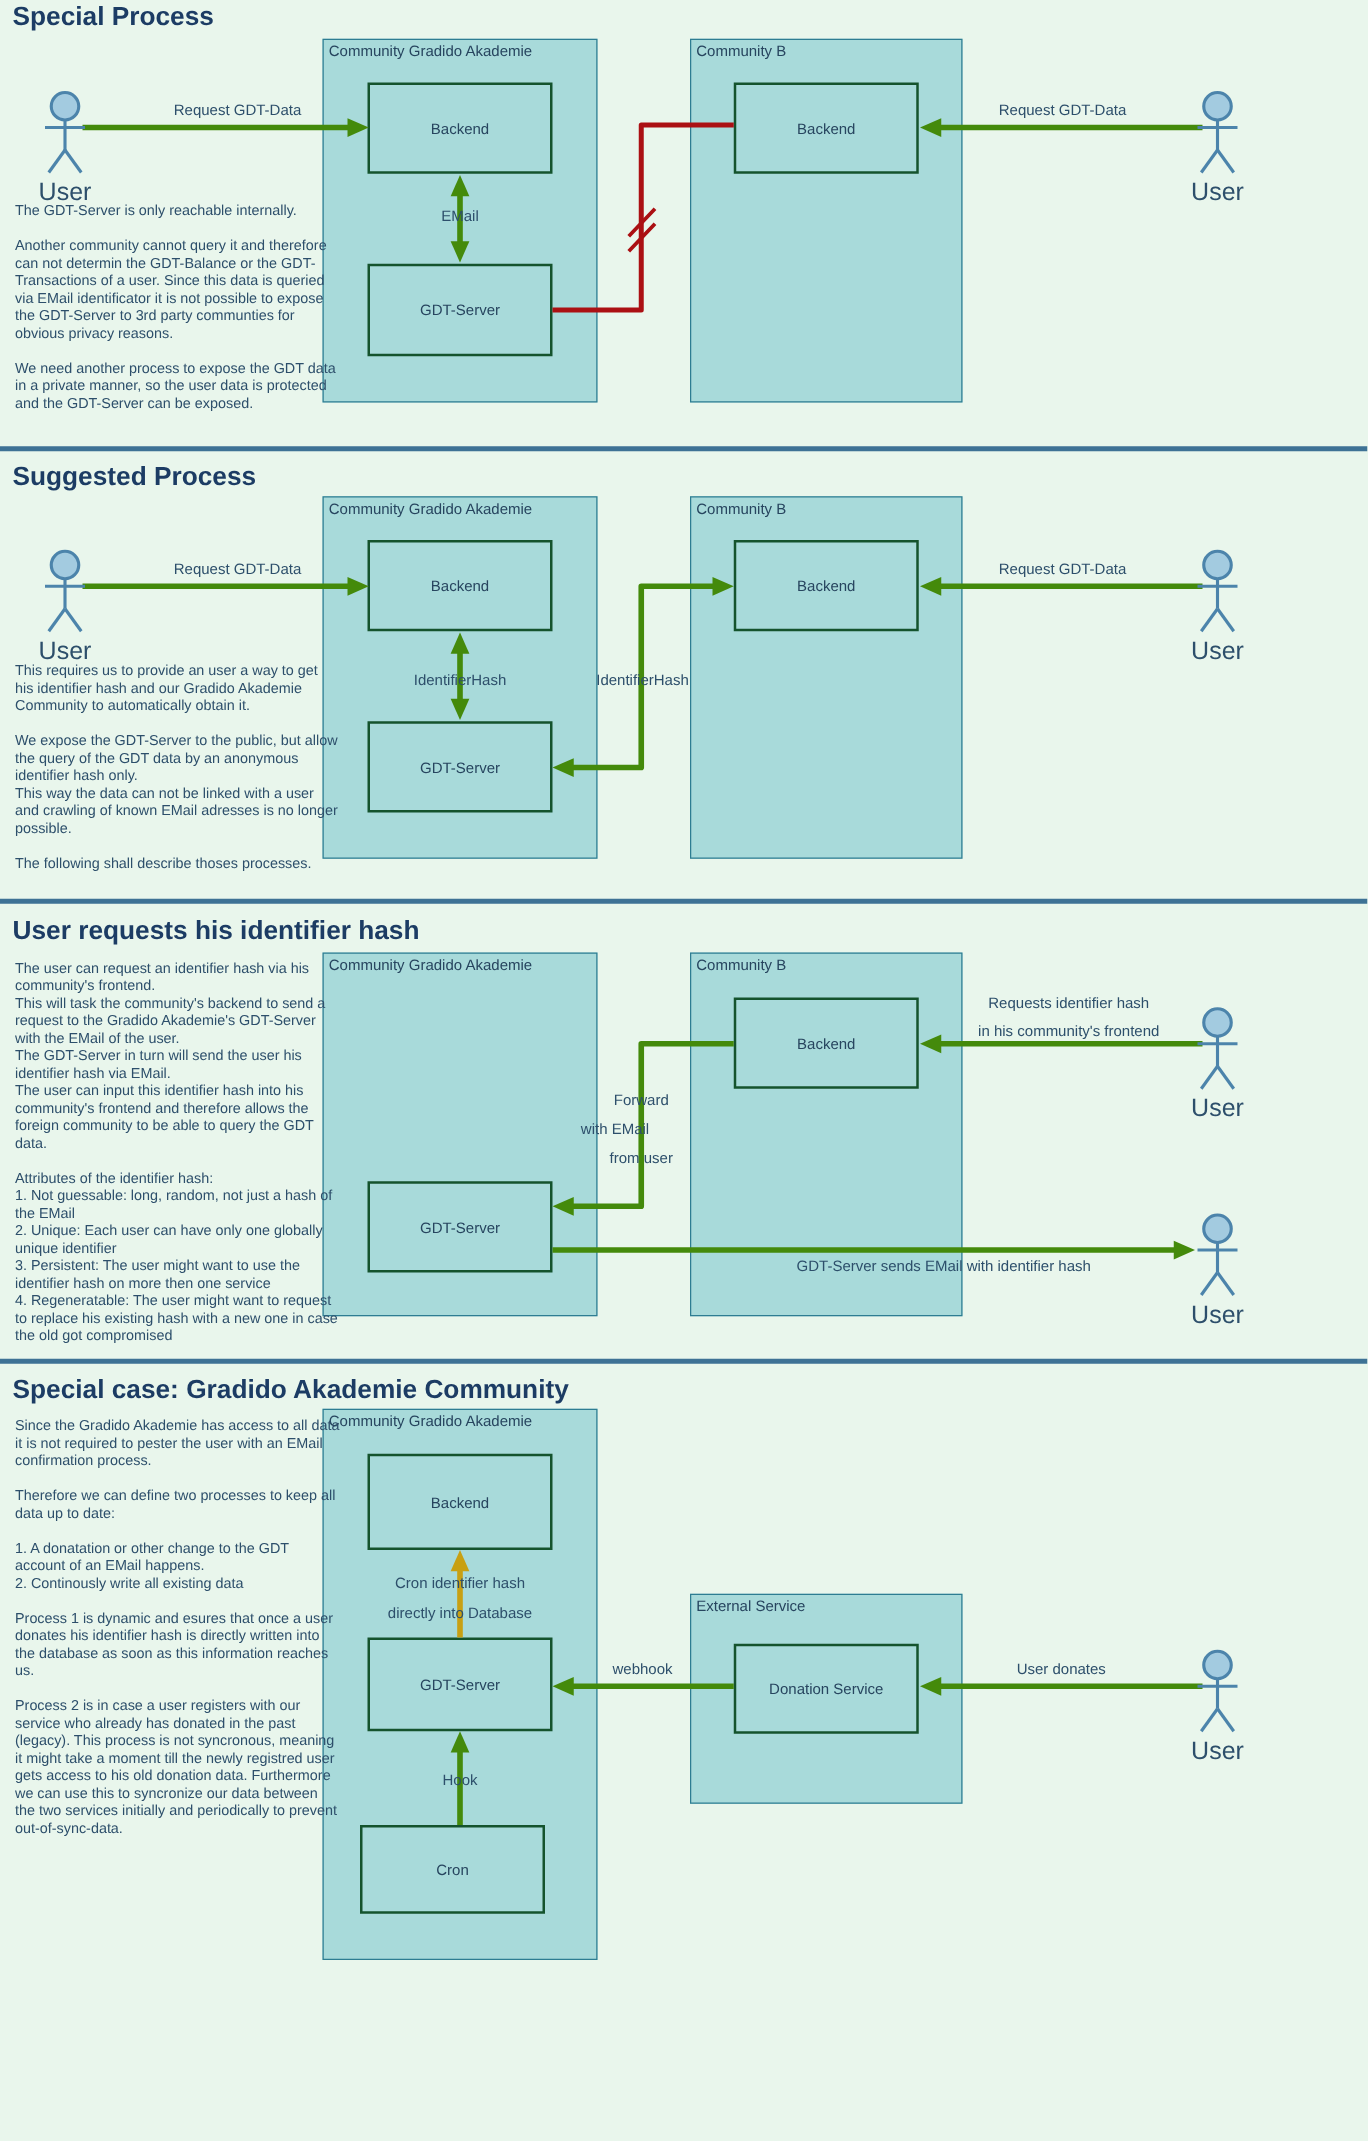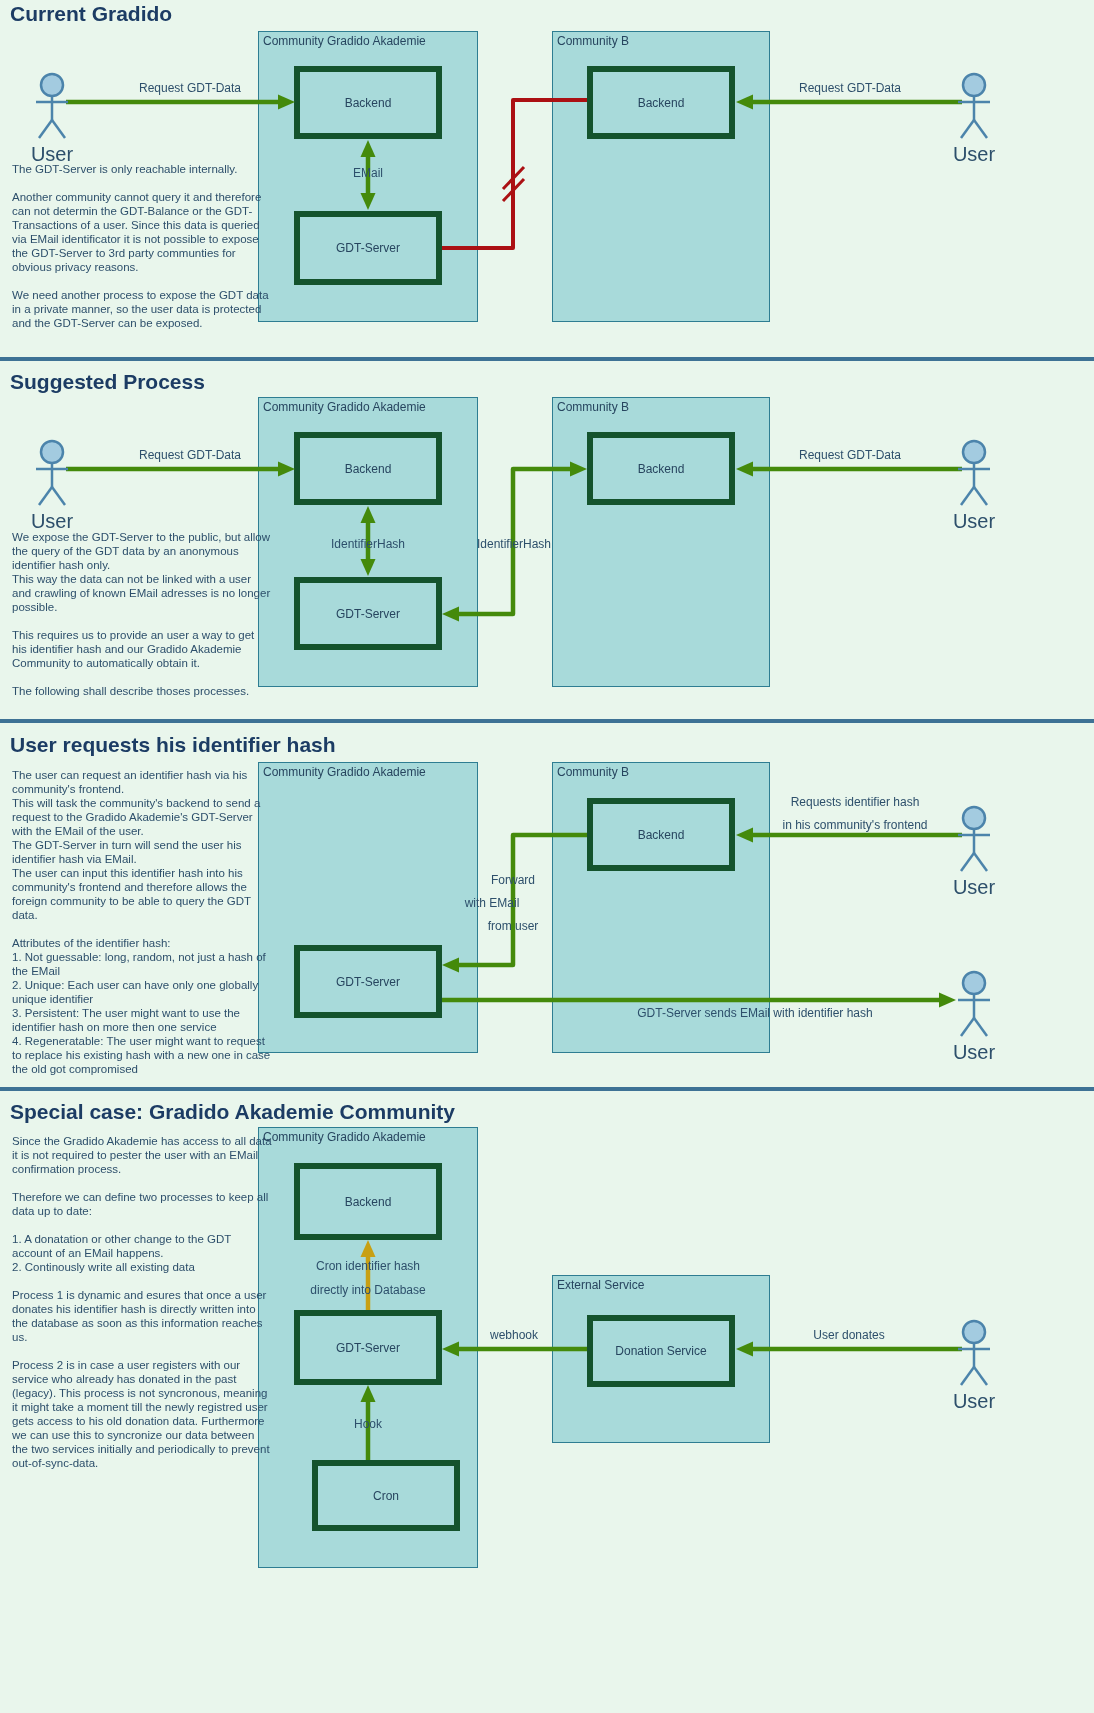--- a/index.html
+++ b/index.html
@@ -27,40 +27,40 @@
     border:1px solid #2e7d92;
     box-sizing:border-box;
   }
   .clabel {
     position:absolute; left:4px; top:2px;
     font-size:12px; color:#27455f; white-space:nowrap;
   }
   .box {
     position:absolute;
     background:#a8dada;
-    border:6px solid #14532d;
+    border:2px solid #14532d;
     box-sizing:border-box;
     display:flex; align-items:center; justify-content:center;
     font-size:12px; color:#27455f;
   }
   .alabel {
     position:absolute; font-size:12px; color:#2d4f6b;
     text-align:center; white-space:nowrap;
   }
   .ulabel {
     position:absolute; width:80px;
     font-size:20px; color:#2d4f6b; text-align:center;
   }
   svg.overlay { position:absolute; left:0; top:0; pointer-events:none; }
 </style>
 </head>
 <body>
 
 <div class="sec" style="height:357px">
-  <h2 class="heading" style="top:2px">Current Gradido</h2>
+  <h2 class="heading" style="top:2px">Special Process</h2>
 
   <div class="container" style="left:258px;top:31px;width:220px;height:291px">
     <span class="clabel">Community Gradido Akademie</span>
   </div>
   <div class="container" style="left:552px;top:31px;width:218px;height:291px">
     <span class="clabel">Community B</span>
   </div>
   <div class="box" style="left:294px;top:66px;width:148px;height:73px">
     <span>Backend</span>
   </div>
@@ -177,23 +177,23 @@
   </svg>
 
   <div class="alabel" style="left:110px;top:87px;width:160px">Request GDT-Data</div>
   <div class="alabel" style="left:770px;top:87px;width:160px">Request GDT-Data</div>
   <div class="alabel" style="left:313px;top:176px;width:110px">IdentifierHash</div>
   <div class="alabel" style="left:459px;top:176px;width:110px">IdentifierHash</div>
   <div class="ulabel" style="left:12px;top:149px">User</div>
   <div class="ulabel" style="left:934px;top:149px">User</div>
 
   <div class="notes" style="left:12px;top:169px">
+    <p>This requires us to provide an user a way to get his identifier hash and our Gradido Akademie Community to automatically obtain it.</p>
     <p>We expose the GDT-Server to the public, but allow the query of the GDT data by an anonymous identifier hash only.
 This way the data can not be linked with a user and crawling of known EMail adresses is no longer possible.</p>
-    <p>This requires us to provide an user a way to get his identifier hash and our Gradido Akademie Community to automatically obtain it.</p>
     <p>The following shall describe thoses processes.</p>
   </div>
 </div>
 
 <div class="divider"></div>
 
 <div class="sec" style="height:364px">
   <h2 class="heading" style="top:10px">User requests his identifier hash</h2>
 
   <div class="container" style="left:258px;top:39px;width:220px;height:291px">
@@ -270,21 +270,21 @@
   </div>
   <div class="container" style="left:552px;top:184px;width:218px;height:168px">
     <span class="clabel">External Service</span>
   </div>
   <div class="box" style="left:294px;top:72px;width:148px;height:77px">
     <span>Backend</span>
   </div>
   <div class="box" style="left:294px;top:219px;width:148px;height:75px">
     <span>GDT-Server</span>
   </div>
-  <div class="box" style="left:312px;top:369px;width:148px;height:71px">
+  <div class="box" style="left:288px;top:369px;width:148px;height:71px">
     <span>Cron</span>
   </div>
   <div class="box" style="left:587px;top:224px;width:148px;height:72px">
     <span>Donation Service</span>
   </div>
 
   <svg class="overlay" width="1094" height="622">
     <g>
       <line x1="368" y1="163" x2="368" y2="219" stroke="#c8a013" stroke-width="4.5"></line>
       <polygon points="368,149 360.5,166 375.5,166" fill="#c8a013"></polygon>

